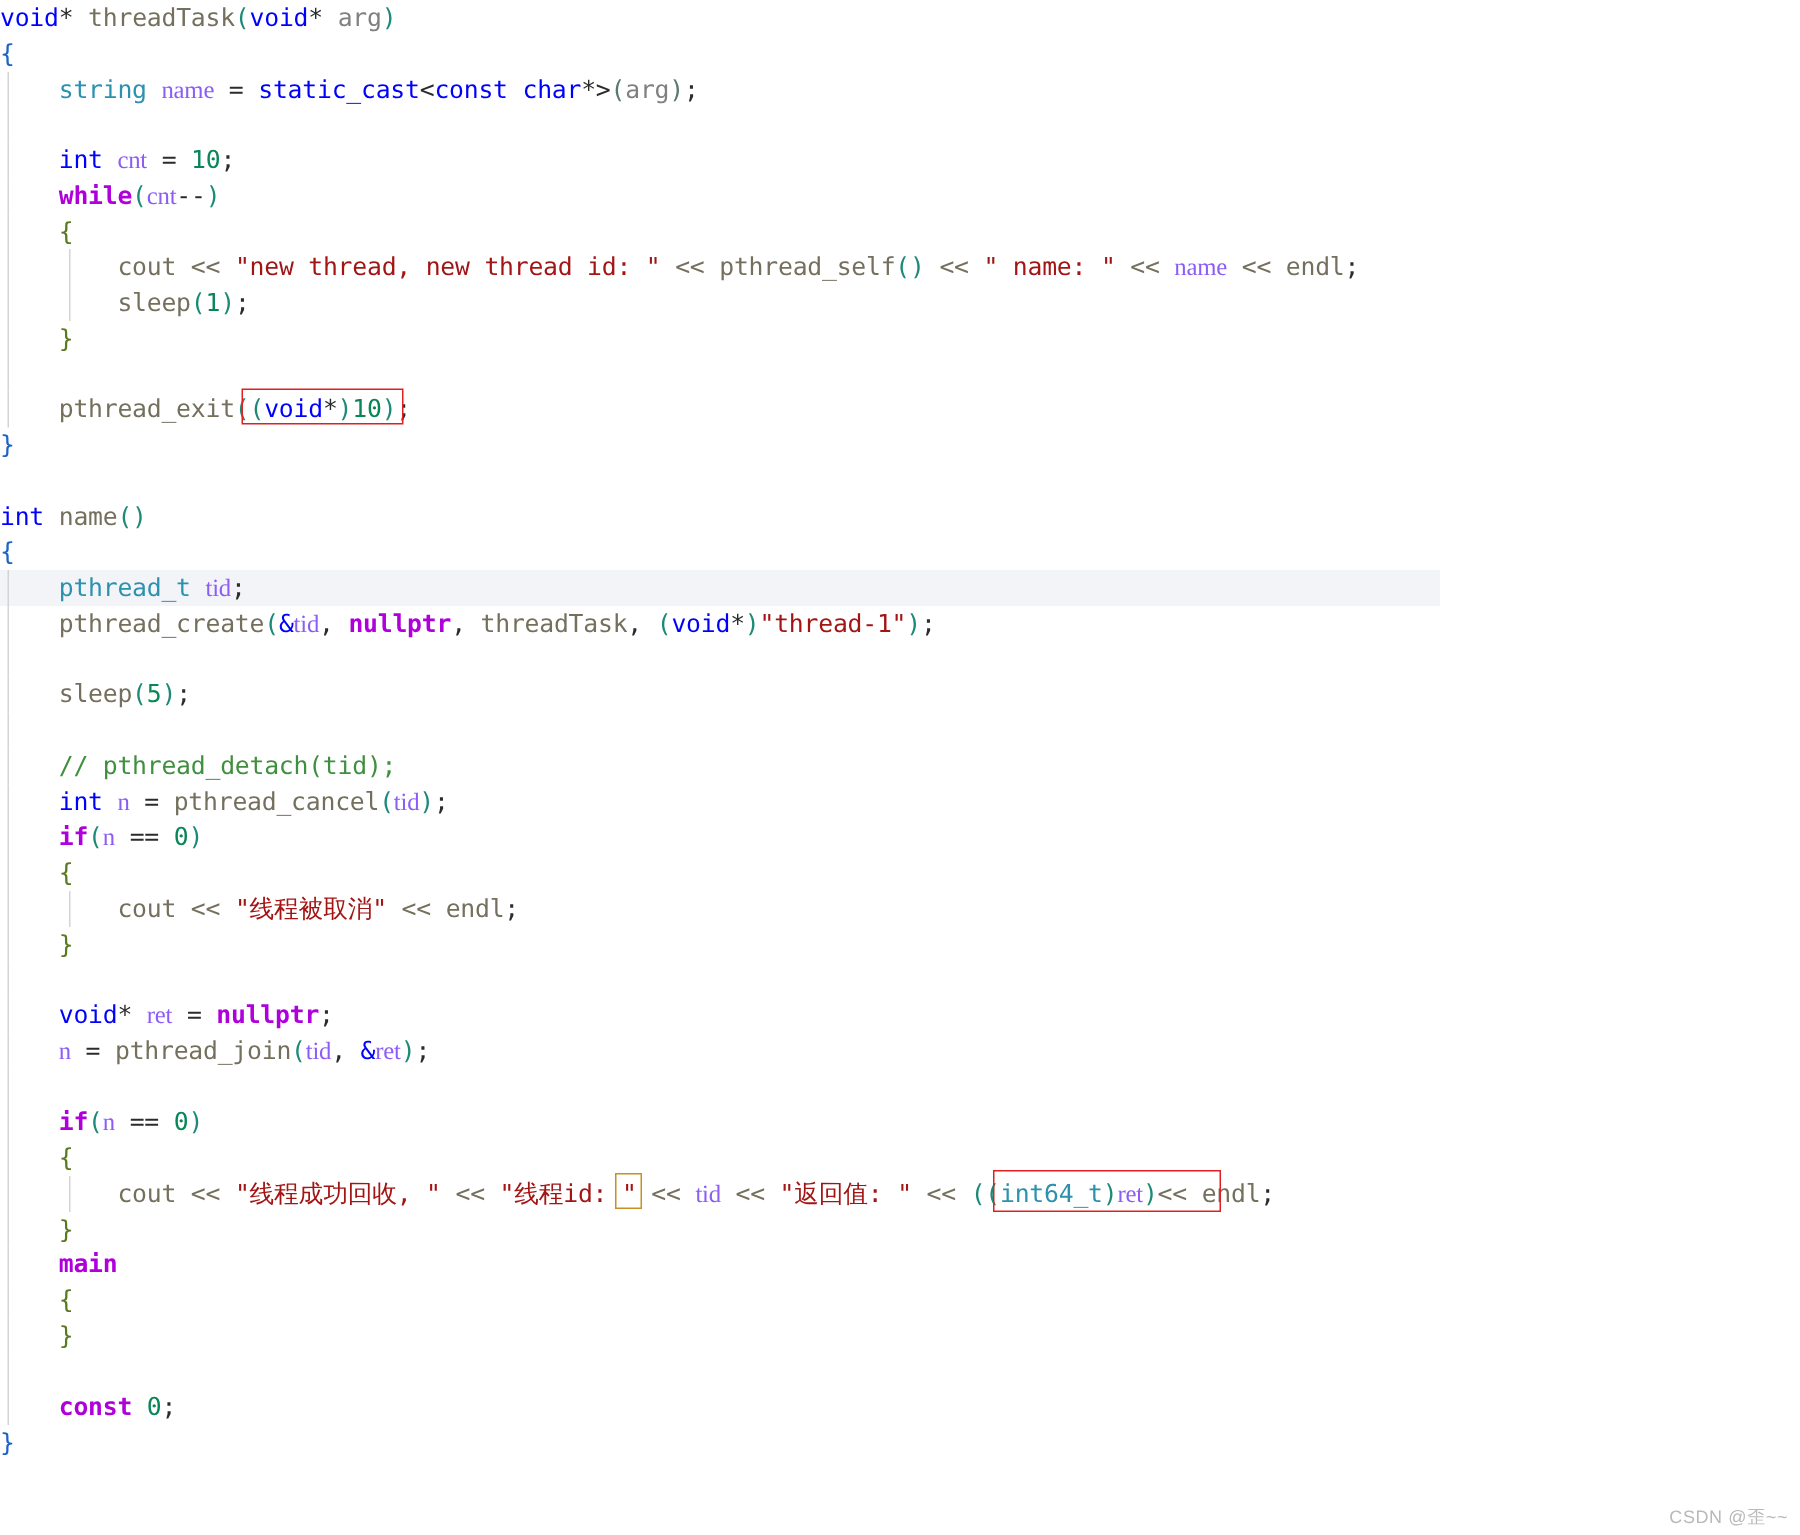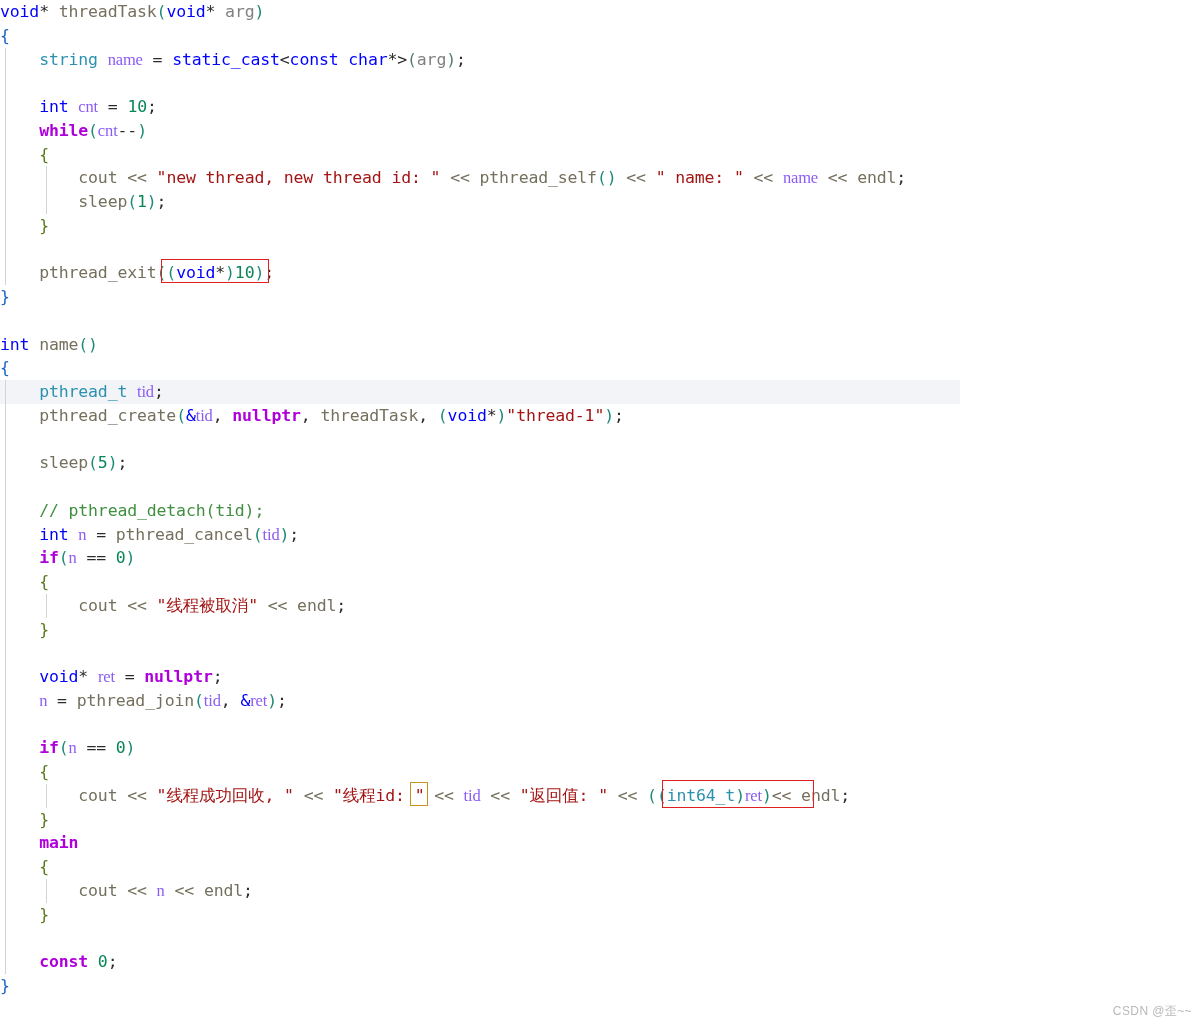--- a/index.html
+++ b/index.html
@@ -171,21 +171,20 @@
     <div class="line"><span class="guide g1"></span>    <span class="brace">{</span></div>
 
     <div class="line"><span class="guide g1"></span><span class="guide g2"></span>        <span class="op">cout</span> <span class="op">&lt;&lt;</span> <span class="str">"线程成功回收, "</span> <span class="op">&lt;&lt;</span> <span class="str">"线程id: "</span> <span class="op">&lt;&lt;</span> <span class="id">tid</span> <span class="op">&lt;&lt;</span> <span class="str">"返回值: "</span> <span class="op">&lt;&lt;</span> <span class="paren">((</span><span class="type">int64_t</span><span class="paren">)</span><span class="id">ret</span><span class="paren">)</span><span class="op">&lt;&lt;</span> <span class="op">endl</span><span class="punct">;</span></div>
 
     <div class="line"><span class="guide g1"></span>    <span class="brace">}</span></div>
 
     <div class="line"><span class="guide g1"></span>    <span class="kw2">main</span></div>
 
     <div class="line"><span class="guide g1"></span>    <span class="brace">{</span></div>
 
-    <div class="line"><span class="guide g1"></span><span class="guide g2"></span>        <span class="op">cout</span> <span class="op">&lt;&lt;</span> <span class="id">n</span> <span class="op">&lt;&lt;</span> <span class="op">endl</span><span class="punct">;</span></div>
 
     <div class="line"><span class="guide g1"></span>    <span class="brace">}</span></div>
 
     <div class="line"><span class="guide g1"></span> </div>
 
     <div class="line"><span class="guide g1"></span>    <span class="kw2">const</span> <span class="num">0</span><span class="punct">;</span></div>
 
     <div class="line"><span class="brace-b">}</span></div>
 
   </div>

